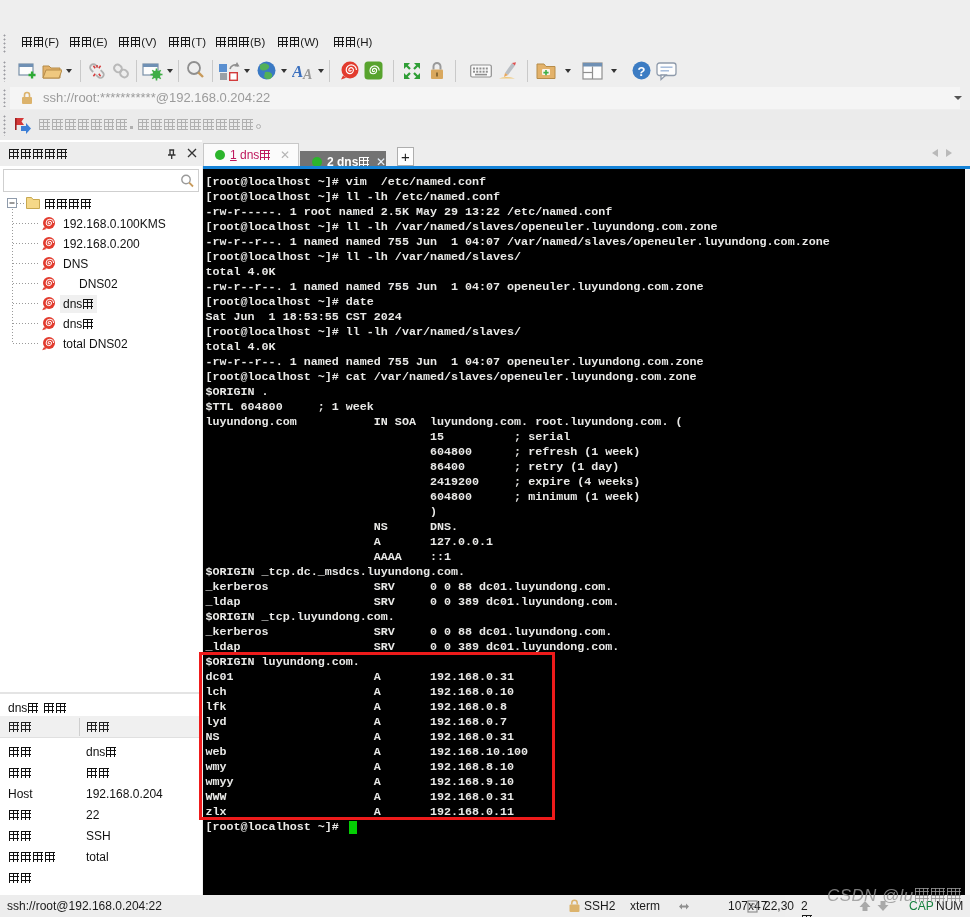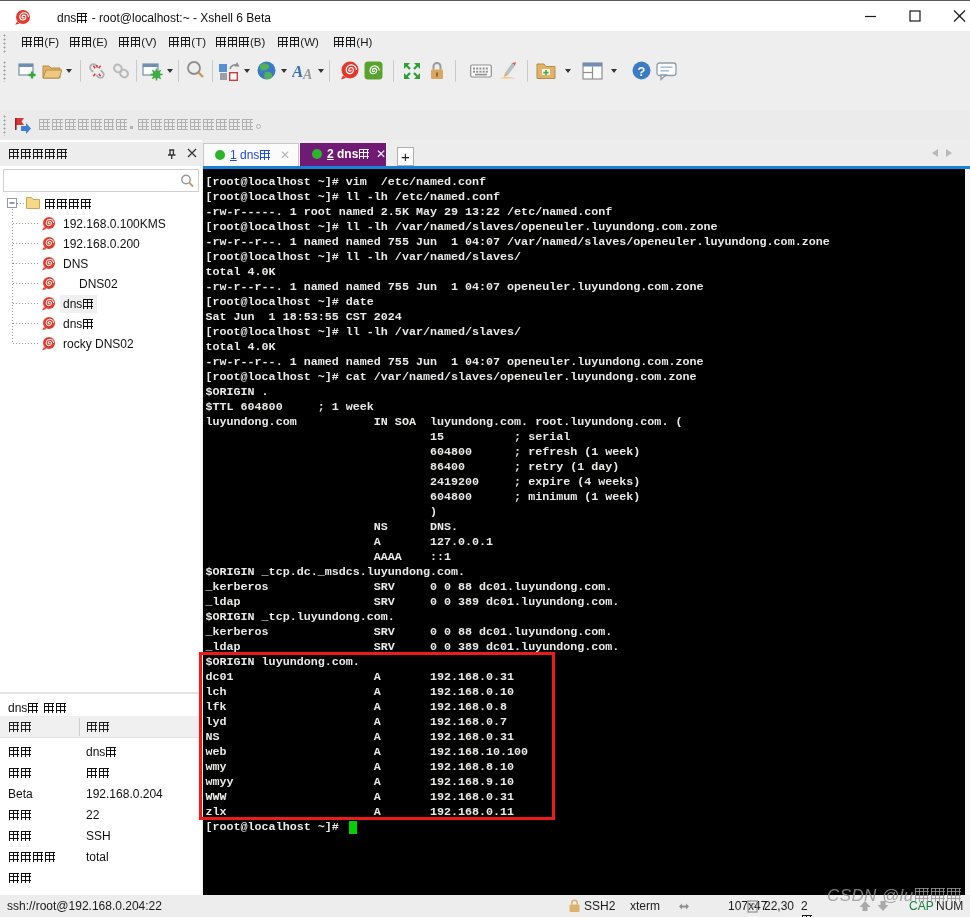--- a/index.html
+++ b/index.html
@@ -50,34 +50,20 @@
 <svg width="0" height="0" style="position:absolute">
   <defs>
     <g id="xsh">
       <circle cx="8" cy="7" r="6" fill="#e23b2e"></circle>
       <path d="M3 11 L1.2 14.2 L5.5 13 Z" fill="#e23b2e"></path>
       <path d="M8.9 7 a0.9 0.9 0 1 1 -1.8 0 a1.7 1.7 0 1 1 3.4 0 a2.7 2.7 0 1 1 -5.4 0 a3.8 3.8 0 1 1 7.6 0" stroke="#fff" stroke-width="1" fill="none"></path>
     </g>
   </defs>
 </svg>
 
-<div id="titlebar">
-  <svg class="abs" style="left:14px;top:8px" width="17" height="17" viewBox="0 0 17 17">
-    <circle cx="9" cy="8" r="7" fill="#e23b2e"></circle>
-    <path d="M3.2 12.5 L1.2 15.8 L5.6 14.4 Z" fill="#e23b2e"></path>
-    <path d="M10 8 a1 1 0 1 1 -2 0 a1.9 1.9 0 1 1 3.8 0 a3 3 0 1 1 -6 0 a4.3 4.3 0 1 1 8.6 0" stroke="#fff" stroke-width="1.1" fill="none"></path>
-  </svg>
-  <div id="title-text">dns<span class="c"></span> - root@localhost:~ - Xshell 6 Beta</div>
-  <svg class="abs" style="left:858px;top:0" width="112" height="31" viewBox="0 0 112 31">
-    <line x1="7" y1="15.5" x2="18" y2="15.5" stroke="#1a1a1a" stroke-width="1.2"></line>
-    <rect x="52" y="10" width="10" height="10" fill="none" stroke="#1a1a1a" stroke-width="1.2"></rect>
-    <line x1="96" y1="9.5" x2="107" y2="20.5" stroke="#1a1a1a" stroke-width="1.2"></line>
-    <line x1="107" y1="9.5" x2="96" y2="20.5" stroke="#1a1a1a" stroke-width="1.2"></line>
-  </svg>
-</div>
 
 <div id="menubar">
   <div class="grip" style="top:3px;height:19px"></div>
   <div class="menu-item" style="left:21px"><span class="c"></span><span class="c"></span>(F)</div>
   <div class="menu-item" style="left:69px"><span class="c"></span><span class="c"></span>(E)</div>
   <div class="menu-item" style="left:118px"><span class="c"></span><span class="c"></span>(V)</div>
   <div class="menu-item" style="left:168px"><span class="c"></span><span class="c"></span>(T)</div>
   <div class="menu-item" style="left:215px"><span class="c"></span><span class="c"></span><span class="c"></span>(B)</div>
   <div class="menu-item" style="left:277px"><span class="c"></span><span class="c"></span>(W)</div>
   <div class="menu-item" style="left:333px"><span class="c"></span><span class="c"></span>(H)</div>
@@ -241,20 +227,30 @@
   <svg class="abs" style="left:656px;top:5px" width="21" height="20" viewBox="0 0 21 20">
     <rect x="1" y="2" width="19" height="12.5" rx="2.5" fill="#fdfdfd" stroke="#8f9bab" stroke-width="1.3"></rect>
     <path d="M5 14 l0 4.5 5-4.5 Z" fill="#fdfdfd" stroke="#8f9bab" stroke-width="1.3"></path>
     <g stroke="#9fb7d8" stroke-width="1.4">
       <line x1="4.5" y1="6.2" x2="16.5" y2="6.2"></line>
           <line x1="4.5" y1="9.8" x2="13" y2="9.8"></line>
     </g>
   </svg>
 </div>
 
+<div id="addrbar">
+  <div class="grip" style="top:3px;height:18px"></div>
+  <div class="abs" style="left:10px;top:1px;right:10px;height:22px;background:#f5f5f5"></div>
+  <svg class="abs" style="left:20px;top:5px" width="14" height="14" viewBox="0 0 14 14">
+    <rect x="2" y="6" width="10" height="7" rx="1" fill="#dcb36c"></rect>
+    <path d="M4.5 6 V4 a2.5 2.5 0 0 1 5 0 V6" fill="none" stroke="#dcb36c" stroke-width="1.6"></path>
+  </svg>
+  <div class="abs" style="left:43px;top:4px;font-size:13px;color:#9b9b9b">ssh://root:***********@192.168.0.204:22</div>
+  <div class="abs" style="right:8px;top:10px;width:0;height:0;border-left:4px solid transparent;border-right:4px solid transparent;border-top:4.5px solid #555"></div>
+</div>
 
 <div id="infobar">
   <div class="grip" style="top:5px;height:21px"></div>
   <svg class="abs" style="left:13px;top:7px" width="19" height="17" viewBox="0 0 19 17">
     <path d="M2 1 h9 l-2.5 3.5 L11 8 H2 Z" fill="#d43838"></path>
     <rect x="2" y="1" width="1.6" height="12" fill="#a02020"></rect>
     <path d="M8 9 h5 v-3 l5 5.5 -5 5.5 v-3 h-5 Z" fill="#3d7fd6"></path>
   </svg>
   <div class="abs" style="left:38px;top:7px;font-size:13px;color:#b0b0b0"><span class="c"></span><span class="c"></span><span class="c"></span><span class="c"></span><span class="c"></span><span class="c"></span><span class="c"></span><span style="display:inline-block;width:3px;height:3px;background:currentColor;margin:0 4px 0 2px"></span><span class="c"></span><span class="c"></span><span class="c"></span><span class="c"></span><span class="c"></span><span class="c"></span><span class="c"></span><span class="c"></span><span class="c"></span><span style="display:inline-block;width:5px;height:5px;border:1px solid currentColor;border-radius:50%;margin-left:2px"></span></div>
 </div>
@@ -329,41 +325,41 @@
     <div class="trow" style="top:173px">
           <svg class="abs icon-sess" style="left:41px;top:3px" width="15" height="15">
             <use href="#xsh"></use>
           </svg>
           <div class="abs" style="left:63px;top:4px">dns<span class="c"></span></div>
         </div>
     <div class="trow" style="top:193px">
           <svg class="abs icon-sess" style="left:41px;top:3px" width="15" height="15">
             <use href="#xsh"></use>
           </svg>
-          <div class="abs" style="left:63px;top:4px">rocky DNS02</div>
+          <div class="abs" style="left:63px;top:4px">total DNS02</div>
         </div>
   </div>
   <div class="abs" style="left:0;top:552px;width:202px;height:2px;background:#e4e4e4"></div>
   <div class="abs" style="left:8px;top:561px;font-size:12px;color:#111">dns<span class="c"></span> <span class="c"></span><span class="c"></span></div>
   <div id="props">
     <div class="abs" style="left:0;top:576px;width:202px;height:22px;background:#f0f0f0;border-bottom:1px solid #e0e0e0;font-size:12px;color:#222">
       <div class="pl" style="top:4px"><span class="c"></span><span class="c"></span></div>
       <div class="pv" style="top:4px"><span class="c"></span><span class="c"></span></div>
       <div class="abs" style="left:79px;top:2px;width:1px;height:18px;background:#cfcfcf"></div>
     </div>
     <div class="prow" style="top:601px">
           <div class="pl"><span class="c"></span><span class="c"></span></div>
           <div class="pv">dns<span class="c"></span></div>
         </div>
     <div class="prow" style="top:622px">
           <div class="pl"><span class="c"></span><span class="c"></span></div>
           <div class="pv"><span class="c"></span><span class="c"></span></div>
         </div>
     <div class="prow" style="top:643px">
-          <div class="pl">Beta</div>
+          <div class="pl">Host</div>
           <div class="pv">192.168.0.204</div>
         </div>
     <div class="prow" style="top:664px">
           <div class="pl"><span class="c"></span><span class="c"></span></div>
           <div class="pv">22</div>
         </div>
     <div class="prow" style="top:685px">
           <div class="pl"><span class="c"></span><span class="c"></span></div>
           <div class="pv">SSH</div>
         </div>
@@ -373,24 +369,24 @@
         </div>
     <div class="prow" style="top:727px">
           <div class="pl"><span class="c"></span><span class="c"></span></div>
         </div>
   </div>
 </div>
 
 <div id="tabbar">
   <div class="abs" style="left:0;top:3px;width:96px;height:23px;background:#fbfbfb;border:1px solid #c8c8c8;border-bottom:none">
     <div class="abs" style="left:11px;top:6px;width:10px;height:10px;border-radius:50%;background:#2cb52c"></div>
-    <div class="abs" style="left:26px;top:4px;font-size:12px;color:#1d4ed8"><u>1</u> dns<span class="c"></span></div>
+    <div class="abs" style="left:26px;top:4px;font-size:12px;color:#be185d"><u>1</u> dns<span class="c"></span></div>
     <div class="abs" style="left:76px;top:4px;font-size:12px;color:#b5b5b5">✕</div>
   </div>
-  <div class="abs" style="left:97px;top:3px;width:86px;height:23px;background:#701a75">
+  <div class="abs" style="left:97px;top:11px;width:86px;height:23px;background:#737373">
     <div class="abs" style="left:12px;top:6px;width:10px;height:10px;border-radius:50%;background:#2cb52c"></div>
     <div class="abs" style="left:27px;top:4px;font-size:12px;font-weight:bold;color:#fff"><u>2</u> dns<span class="c"></span></div>
     <div class="abs" style="left:76px;top:4px;font-size:12px;color:#e8f2fb">✕</div>
   </div>
   <div class="abs" style="left:194px;top:7px;width:17px;height:19px;background:#fdfdfd;border:1px solid #aeaeae;font-size:15px;color:#222;text-align:center;line-height:17px">+</div>
   <div class="abs" style="left:729px;top:9px;width:0;height:0;border-top:4.5px solid transparent;border-bottom:4.5px solid transparent;border-right:6px solid #b9b9b9"></div>
   <div class="abs" style="left:743px;top:9px;width:0;height:0;border-top:4.5px solid transparent;border-bottom:4.5px solid transparent;border-left:6px solid #b9b9b9"></div>
 </div>
 <div id="blueline"></div>
 

